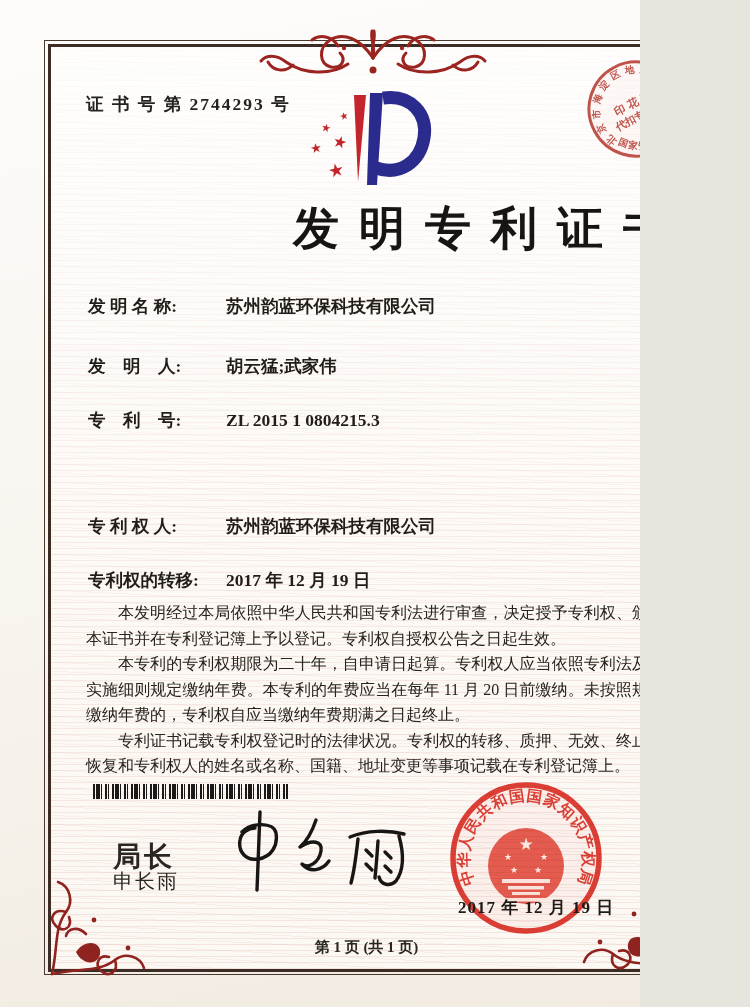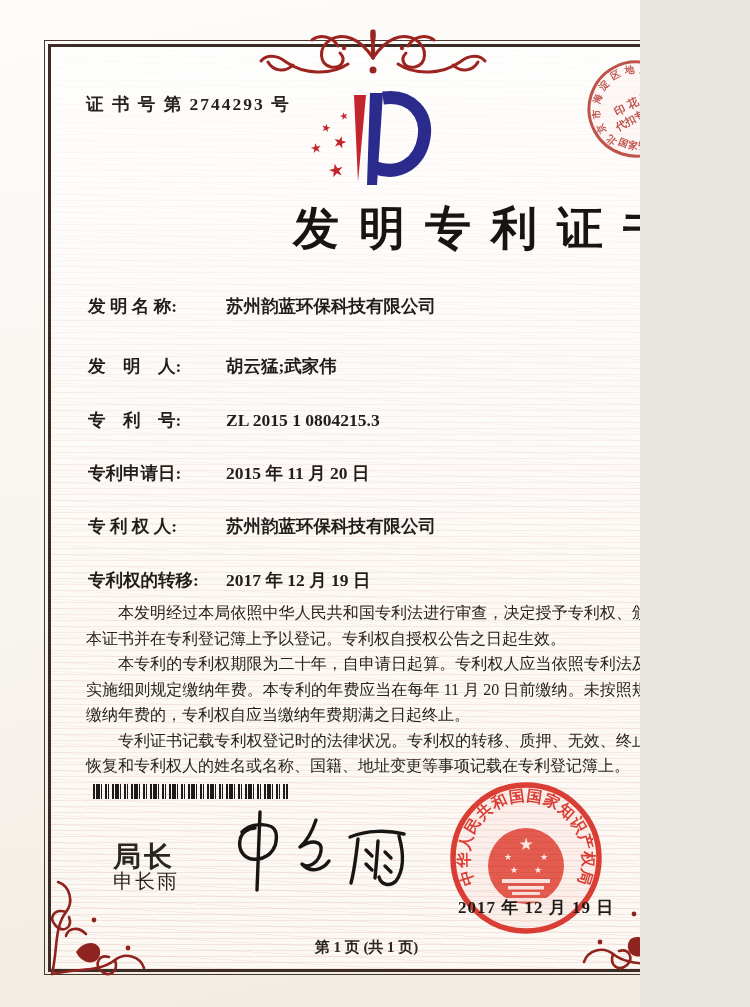--- a/index.html
+++ b/index.html
@@ -124,23 +124,20 @@
   <div class="abs patent-title">发明专利证书</div>
 
   <div class="abs field-row row0">
     <span class="f-label">发 明 名 称:</span><span class="f-value">苏州韵蓝环保科技有限公司</span>
   </div>
   <div class="abs field-row row1">
     <span class="f-label">发　明　人:</span><span class="f-value">胡云猛;武家伟</span>
   </div>
   <div class="abs field-row row2">
     <span class="f-label">专　利　号:</span><span class="f-value">ZL 2015 1 0804215.3</span>
-  </div>
-  <div class="abs field-row row3">
-    <span class="f-label">专利申请日:</span><span class="f-value">2015 年 11 月 20 日</span>
   </div>
   <div class="abs field-row row4">
     <span class="f-label">专 利 权 人:</span><span class="f-value">苏州韵蓝环保科技有限公司</span>
   </div>
   <div class="abs field-row row5">
     <span class="f-label">专利权的转移:</span><span class="f-value">2017 年 12 月 19 日</span>
   </div>
 
   <div class="abs body-text">
     <p>本发明经过本局依照中华人民共和国专利法进行审查，决定授予专利权、颁发本证书并在专利登记簿上予以登记。专利权自授权公告之日起生效。</p>

